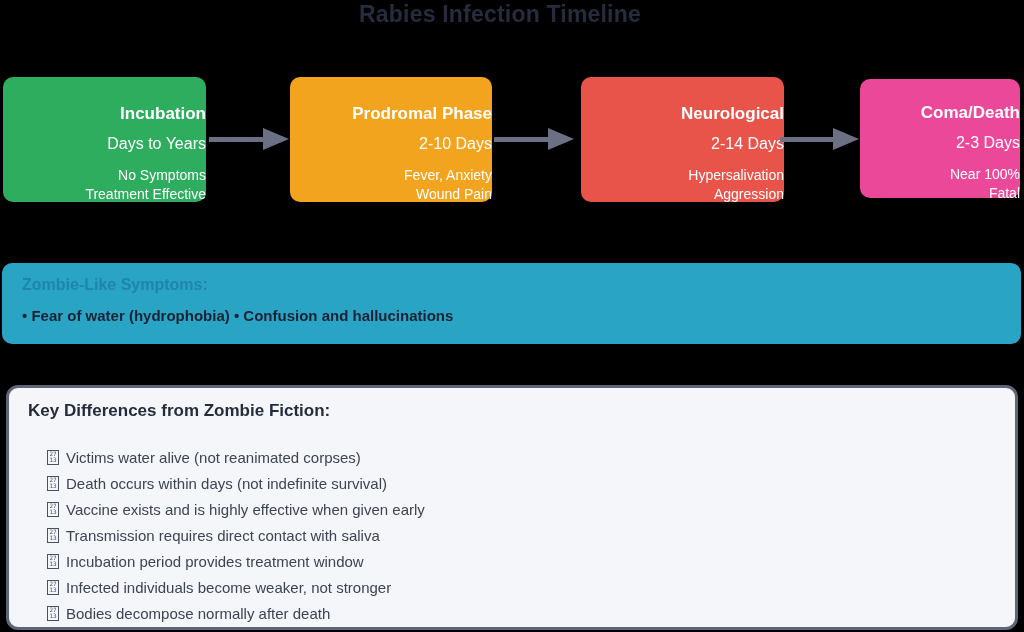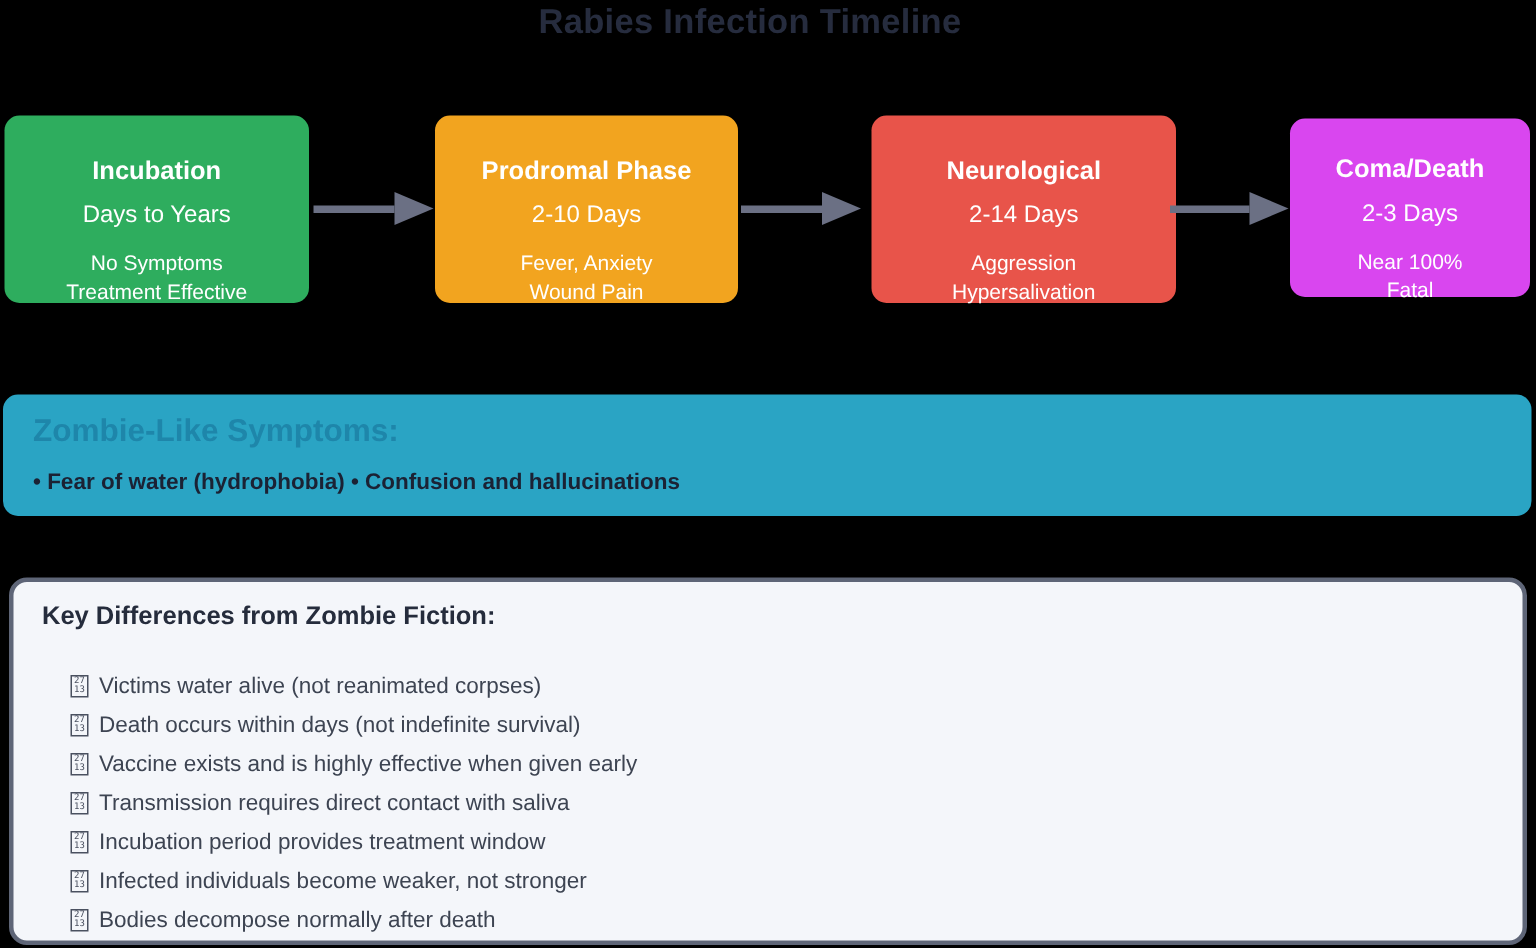--- a/index.html
+++ b/index.html
@@ -7,21 +7,21 @@
     position:relative; width:1024px; height:632px; background:#000000;
     font-family:"Liberation Sans", sans-serif; overflow:hidden;
   }
   .title {
     position:absolute; top:1px; left:-12px; width:1024px; text-align:center;
     font-size:23px; font-weight:bold; color:#262C3E; letter-spacing:0.2px;
   }
   
   .stage {
     position:absolute; top:77px; height:125px; border-radius:10px;
-    color:#ffffff; text-align:center; box-sizing:border-box; padding-top:27px;
+    color:#ffffff; text-align:right; box-sizing:border-box; padding-top:27px;
   }
   .stage0 { left:3px;   width:203px; }
   .stage1 { left:290px; width:202px; }
   .stage2 { left:581px; width:203px; }
   .stage3 { left:860px; width:160px; top:79px; height:119px; padding-top:24px; }
   .stage-name { font-size:17px; font-weight:bold; margin-bottom:11px; }
   .stage-duration { font-size:16px; margin-bottom:13px; }
   .stage-line { font-size:14px; line-height:19px; }
   
   .arrow { position:absolute; top:128px; height:22px; display:flex; align-items:center; }
@@ -29,21 +29,21 @@
   .arrow2 { left:494px; width:80px; }
   .arrow3 { left:780px; width:79px; }
   .arrow-shaft { flex:1; height:5px; }
   .arrow-head { width:0; height:0; border-top:11px solid transparent;
     border-bottom:11px solid transparent; border-left:26px solid #6B7084; }
   
   .banner {
     position:absolute; left:2px; top:263px; width:1019px; height:81px;
     border-radius:10px; box-sizing:border-box; padding:13px 18px 0 20px;
   }
-  .banner-heading { font-size:21px; font-weight:bold; color:#1E86AA; margin:0 0 11px 0; }
+  .banner-heading { font-size:16px; font-weight:bold; color:#1E86AA; margin:0 0 11px 0; }
   .banner-line { font-size:15px; font-weight:bold; color:#1B2234; line-height:21px; margin:0 0 2px 0; }
   
   .panel {
     position:absolute; left:6px; top:385px; width:1012px; height:245px;
     background:#F4F6FA; border:3px solid #5E6577; border-radius:12px;
     box-sizing:border-box; padding:13px 20px 0 19px;
   }
   .panel-heading { font-size:17px; font-weight:bold; color:#252C3C; margin:0 0 23px 0; }
   .panel-item {
     display:flex; align-items:center; gap:7px; font-size:15px; color:#3D4452;
@@ -84,30 +84,30 @@
   </div>
 
   <div class="arrow arrow2">
     <div class="arrow-shaft" style="background: rgb(107, 112, 132);"></div>
     <div class="arrow-head" style="border-left-color: rgb(107, 112, 132);"></div>
   </div>
 
   <div class="stage stage2" style="background: rgb(232, 84, 74);">
     <div class="stage-name">Neurological</div>
     <div class="stage-duration">2-14 Days</div>
+    <div class="stage-line">Hypersalivation</div>
     <div class="stage-line">Aggression</div>
-    <div class="stage-line">Hypersalivation</div>
   </div>
 
   <div class="arrow arrow3">
     <div class="arrow-shaft" style="background: rgb(107, 112, 132);"></div>
     <div class="arrow-head" style="border-left-color: rgb(107, 112, 132);"></div>
   </div>
 
-  <div class="stage stage3" style="background: #d946ef; border-radius: 10px;">
+  <div class="stage stage3" style="background: #ec4899; border-radius: 10px;">
     <div class="stage-name">Coma/Death</div>
     <div class="stage-duration">2-3 Days</div>
     <div class="stage-line">Near 100%</div>
     <div class="stage-line">Fatal</div>
   </div>
 
   <div class="banner" style="background: rgb(42, 164, 196);">
     <div class="banner-heading">Zombie-Like Symptoms:</div>
     <div class="banner-line">• Fear of water (hydrophobia) • Confusion and hallucinations</div>
   </div>

